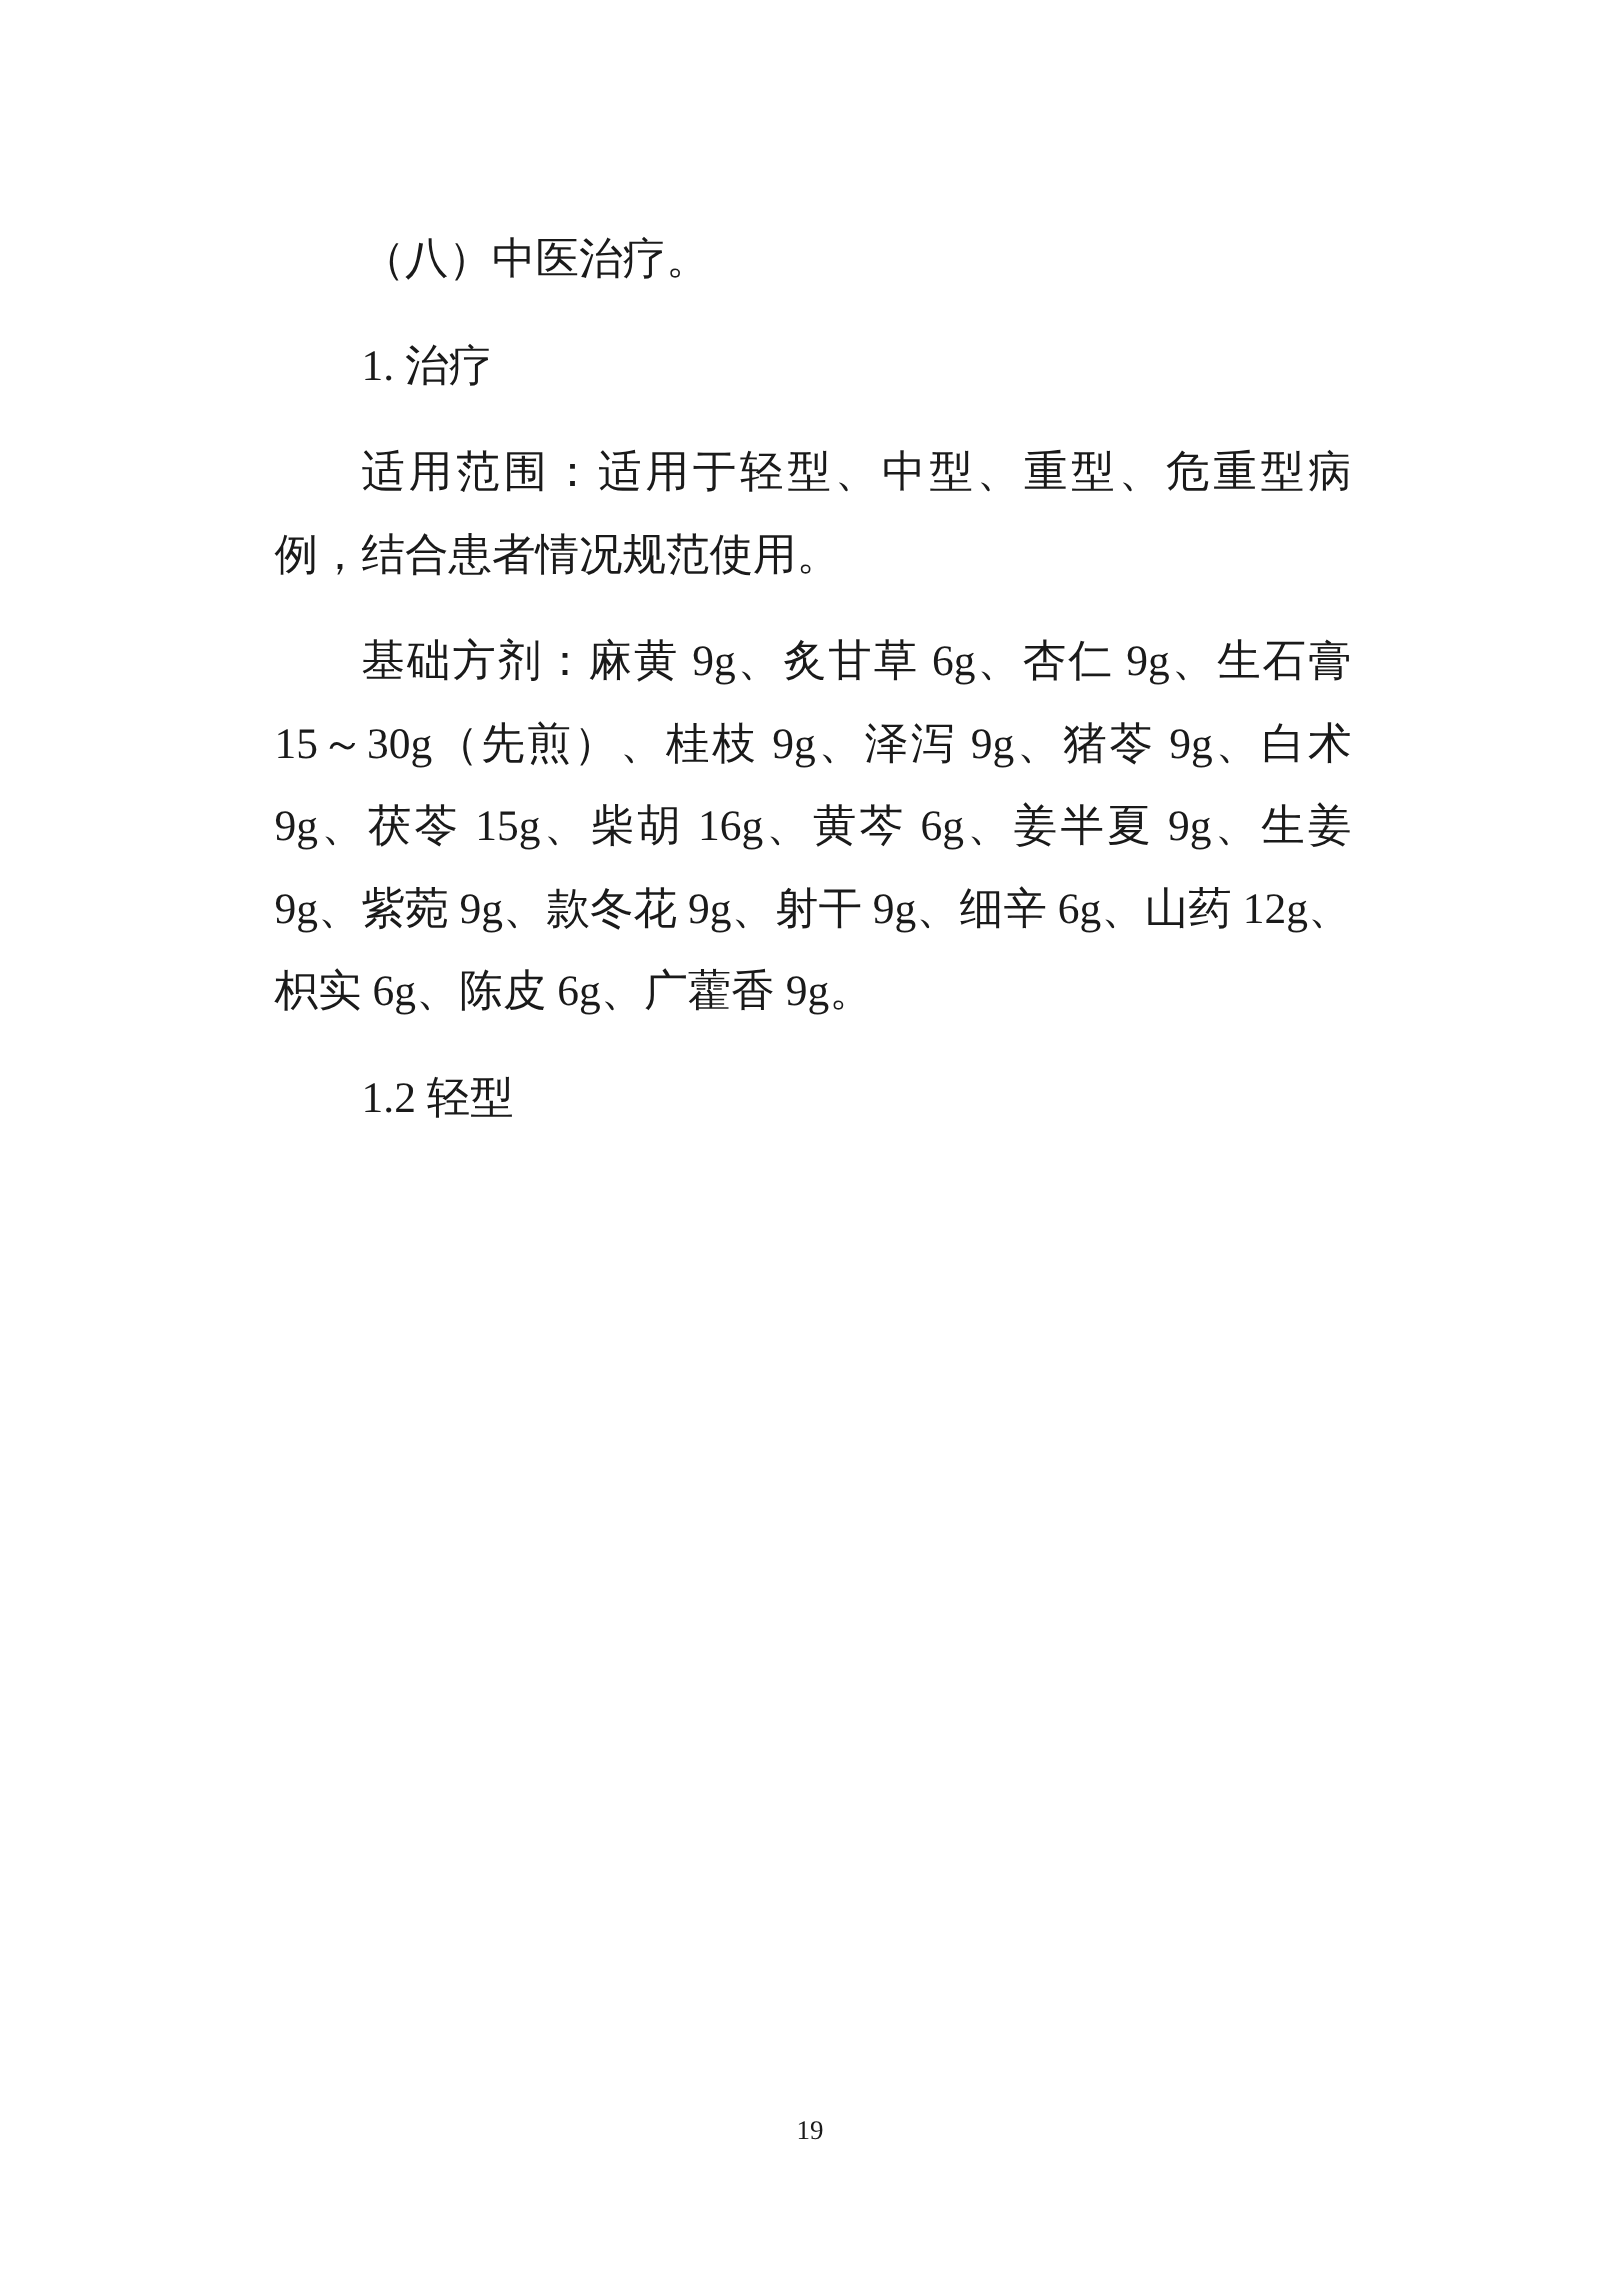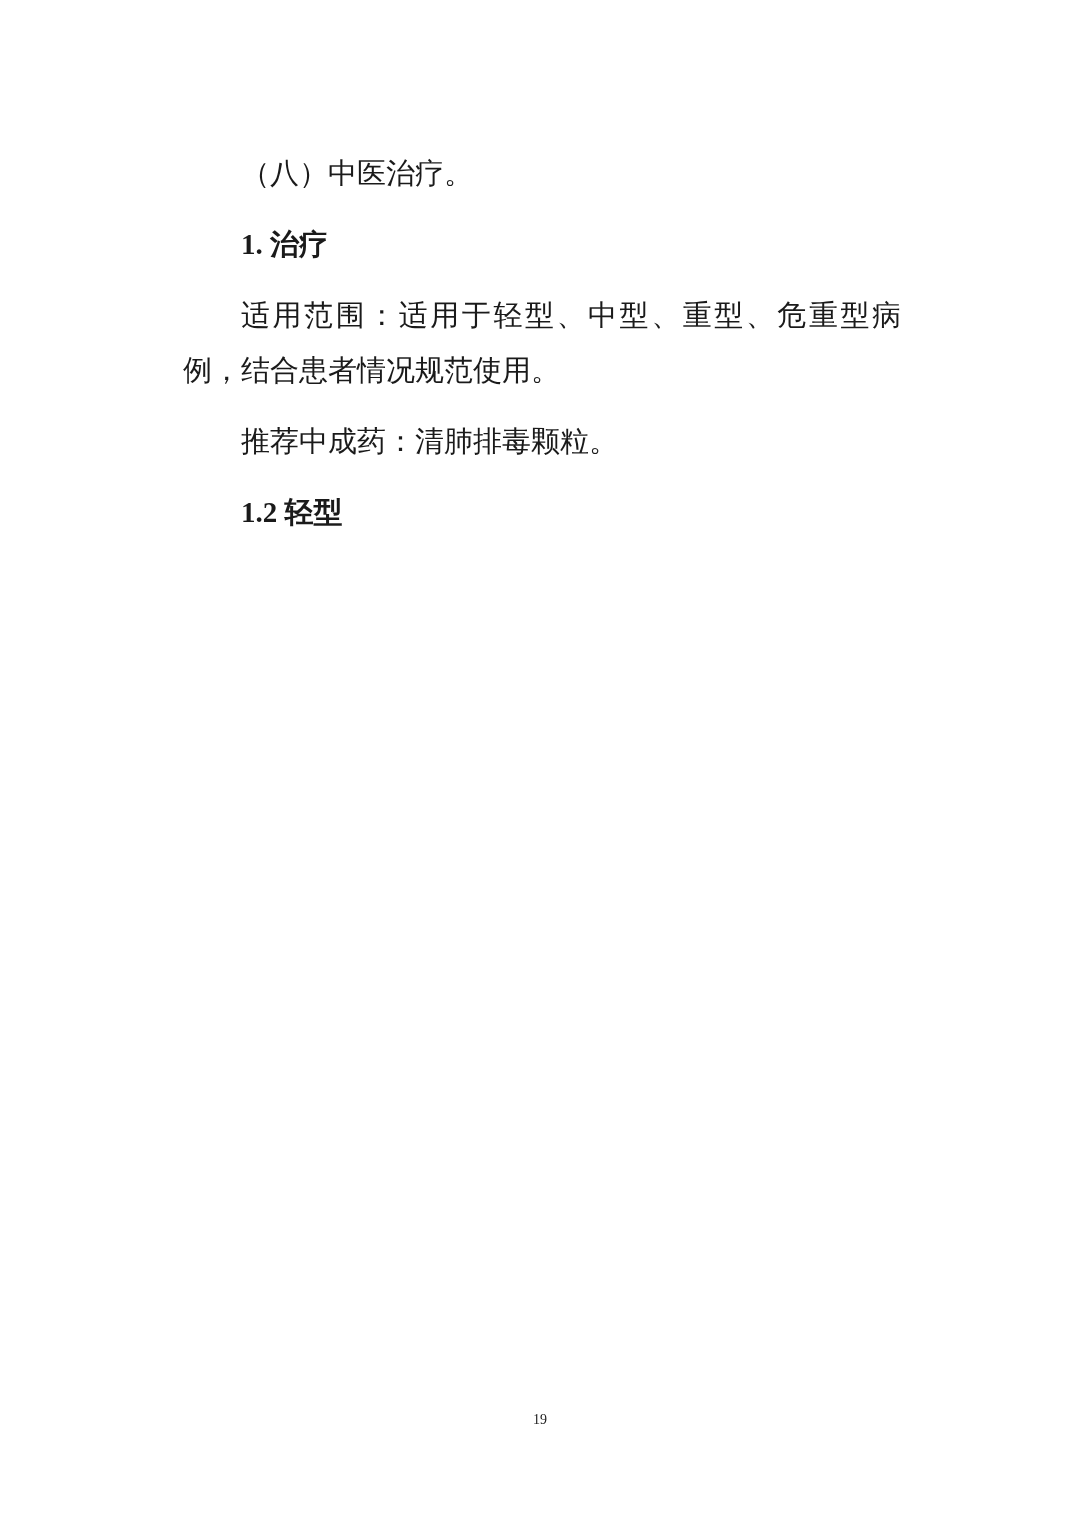--- a/index.html
+++ b/index.html
@@ -19,47 +19,47 @@
     width: 750px;
     font-size: 29px;
     line-height: 55px;
     text-align: justify;
     text-justify: inter-ideograph;
   }
   .para {
     margin: 16px;
     text-indent: 2em;
   }
-  .heading { font-weight: 700; }
+  .heading { font-weight: 400; }
   .label { font-weight: 400; }
   .page-number {
     position: absolute;
     left: 0;
     top: 1403px;
     width: 100%;
     text-align: center;
-    font-size: 14px;
+    font-size: 18px;
     line-height: 34px;
     color: #1a1a1a;
   }
 </style>
 </head>
 <body>
 
 <div class="content">
 
   <p class="para">（八）中医治疗。</p>
 
 
   <p class="para heading">1. 治疗</p>
 
 
   <p class="para"><span class="label">适用范围：</span><span>适用于轻型、中型、重型、危重型病例，结合患者情况规范使用。</span></p>
 
+  <p class="para"><span class="label">基础方剂：</span><span>麻黄 9g、炙甘草 6g、杏仁 9g、生石膏 15～30g（先煎）、桂枝 9g、泽泻 9g、猪苓 9g、白术 9g、茯苓 15g、柴胡 16g、黄芩 6g、姜半夏 9g、生姜 9g、紫菀 9g、款冬花 9g、射干 9g、细辛 6g、山药 12g、枳实 6g、陈皮 6g、广藿香 9g。</span></p>
 
 
-  <p class="para"><span class="label">推荐中成药：</span><span>清肺排毒颗粒。</span></p>
 
   <p class="para heading">1.2 轻型</p>
 
 </div>
 
 <div class="page-number">19</div>
 
 </body></html>

